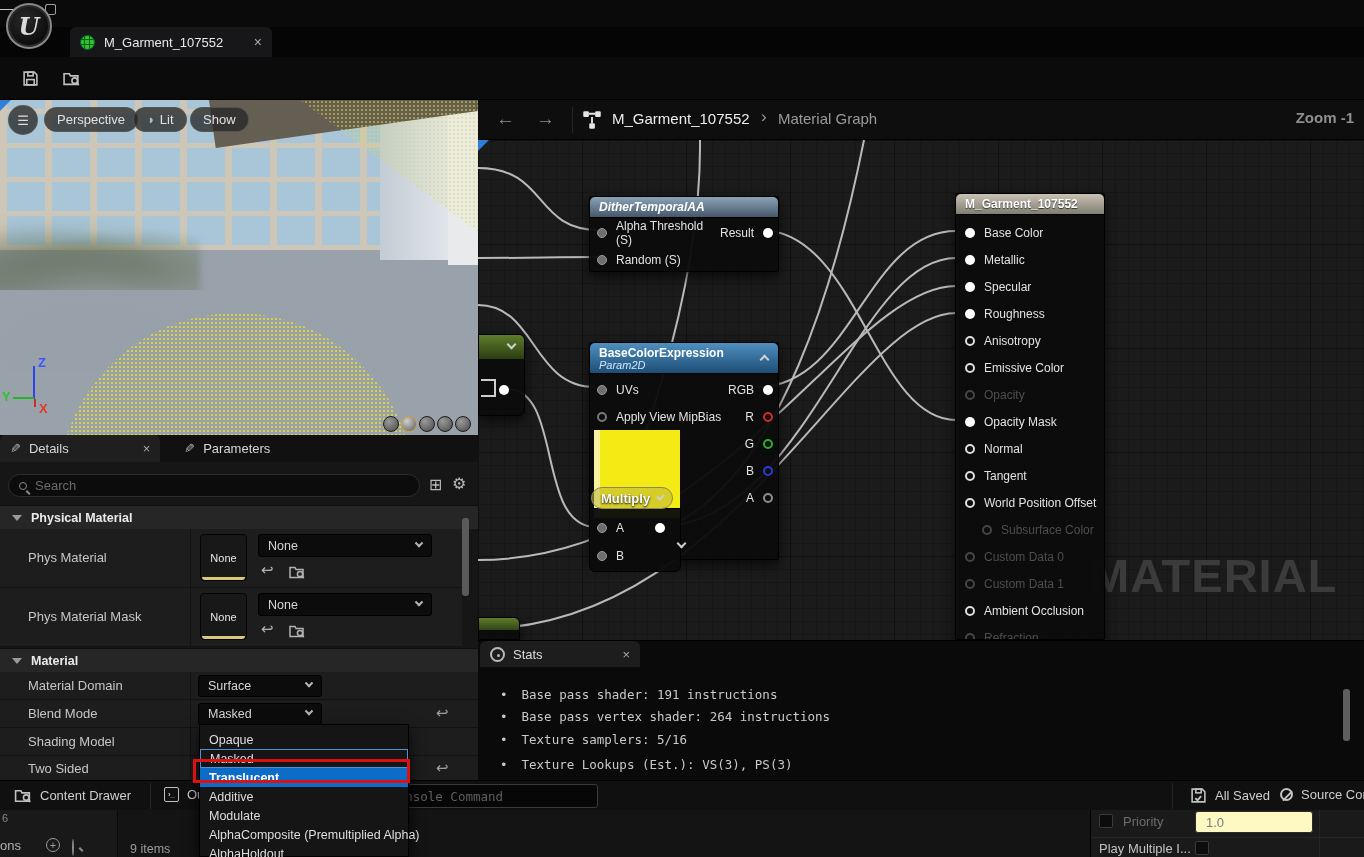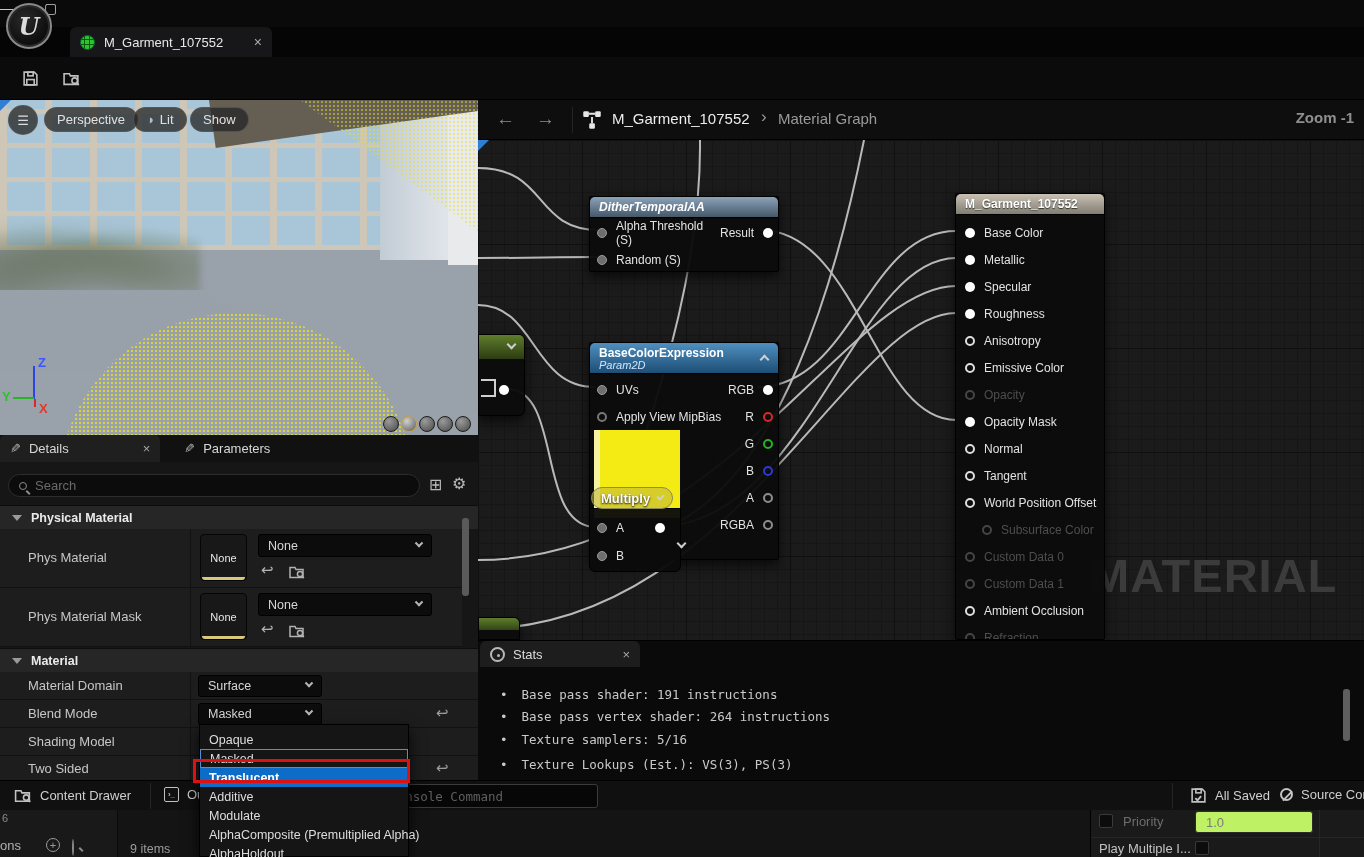--- a/index.html
+++ b/index.html
@@ -449,24 +449,20 @@
         <span class="pin p-g"></span>
       </div>
     <div class="nrow" style="left:7px;top:114px;width:176px">
         <span style="margin-left:auto">B</span>
         <span class="pin p-b"></span>
       </div>
     <div class="nrow" style="left:7px;top:141px;width:176px">
         <span style="margin-left:auto">A</span>
         <span class="pin p-gr"></span>
       </div>
-    <div class="nrow" style="left:7px;top:168px;width:176px">
-        <span style="margin-left:auto">RGBA</span>
-        <span class="pin p-gr"></span>
-      </div>
   </div>
 
   <div class="abs" style="left:116px;top:290px;width:86px;height:88px;background:linear-gradient(90deg,#f8f3a0 0,#f8f3a0 6px,#f4ea14 6px)"></div>
 
   <div class="node" style="left:111px;top:368px;width:92px;height:64px;border-radius:0 0 6px 6px;box-shadow:none">
     <div class="nrow" style="left:7px;top:5px;width:80px">
       <span class="pin p-gray"></span>
       <span>A</span>
       <span class="pin p-fill" style="margin-left:22px"></span>
     </div>
@@ -600,21 +596,21 @@
   <span class="abs" style="left:2px;top:2px;color:#8a8a8a;font-size:11px">6</span>
   <span class="abs" style="left:0;top:28px;color:#b0b0b0">ons</span>
   <span class="plusc abs" style="left:46px;top:28px">+</span>
   <span class="lens abs" style="left:72px;top:30px"></span>
   <span class="abs" style="left:130px;top:32px;color:#9b9b9b;font-size:12.5px">9 items</span>
 </div>
 
 <div class="abs brpanel">
   <span class="cbox abs" style="left:8px;top:4px"></span>
   <span class="abs" style="left:32px;top:4px;color:#6d6d6d">Priority</span>
-  <div class="abs" style="left:104px;top:1px;width:118px;height:22px;background:#bef264;border:1px solid #2a2a2a;border-radius:3px;color:#7a7a7a;display:flex;align-items:center;padding:0 10px">
+  <div class="abs" style="left:104px;top:1px;width:118px;height:22px;background:#fef9c3;border:1px solid #2a2a2a;border-radius:3px;color:#7a7a7a;display:flex;align-items:center;padding:0 10px">
     <span>1.0</span>
   </div>
   <div class="abs" style="left:0;top:27px;width:274px;height:1px;background:#262626"></div>
   <span class="abs" style="left:8px;top:31px;color:#c2c2c2">Play Multiple I...</span>
   <span class="cbox abs" style="left:104px;top:31px"></span>
   <div class="abs" style="left:228px;top:0;width:1px;height:47px;background:#262626"></div>
 </div>
 
 <div class="abs dd">
   <div style="height:5px"></div>

